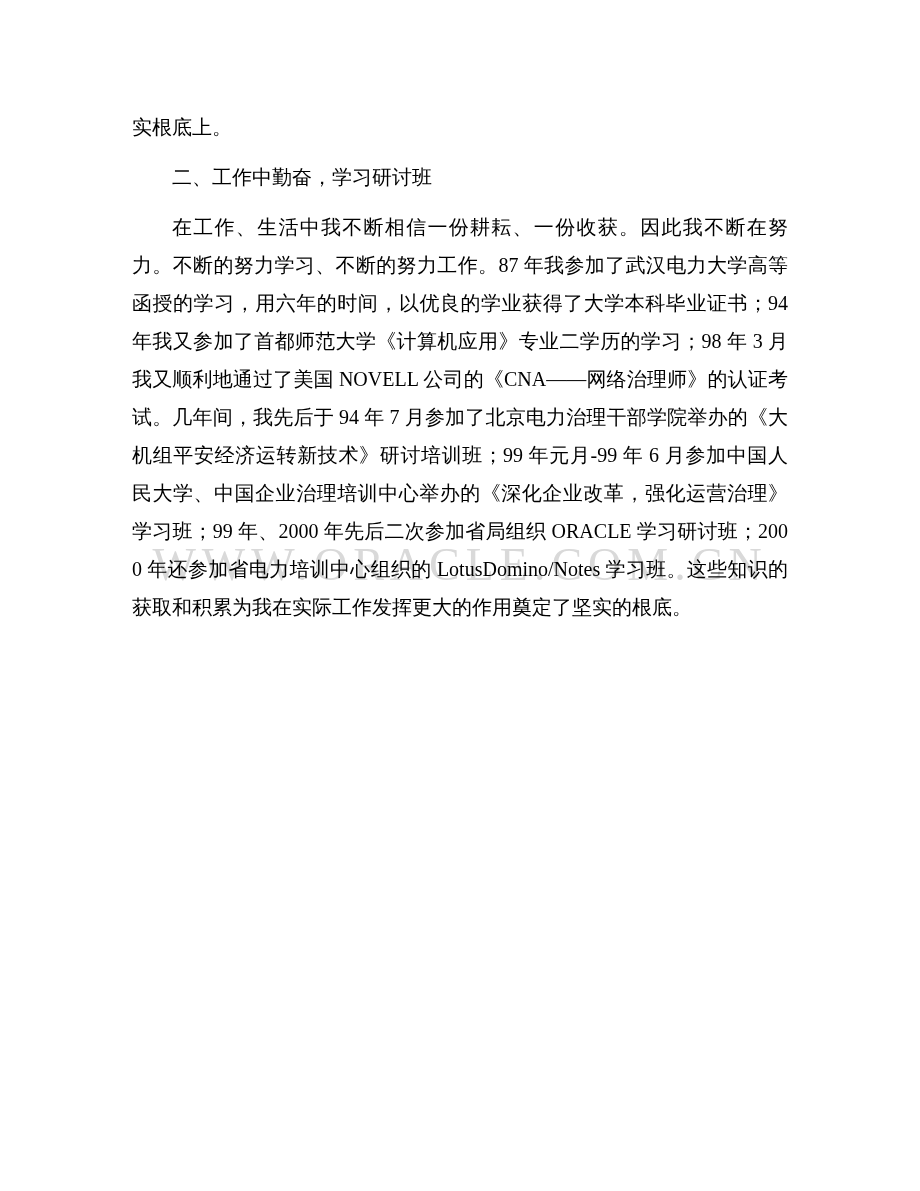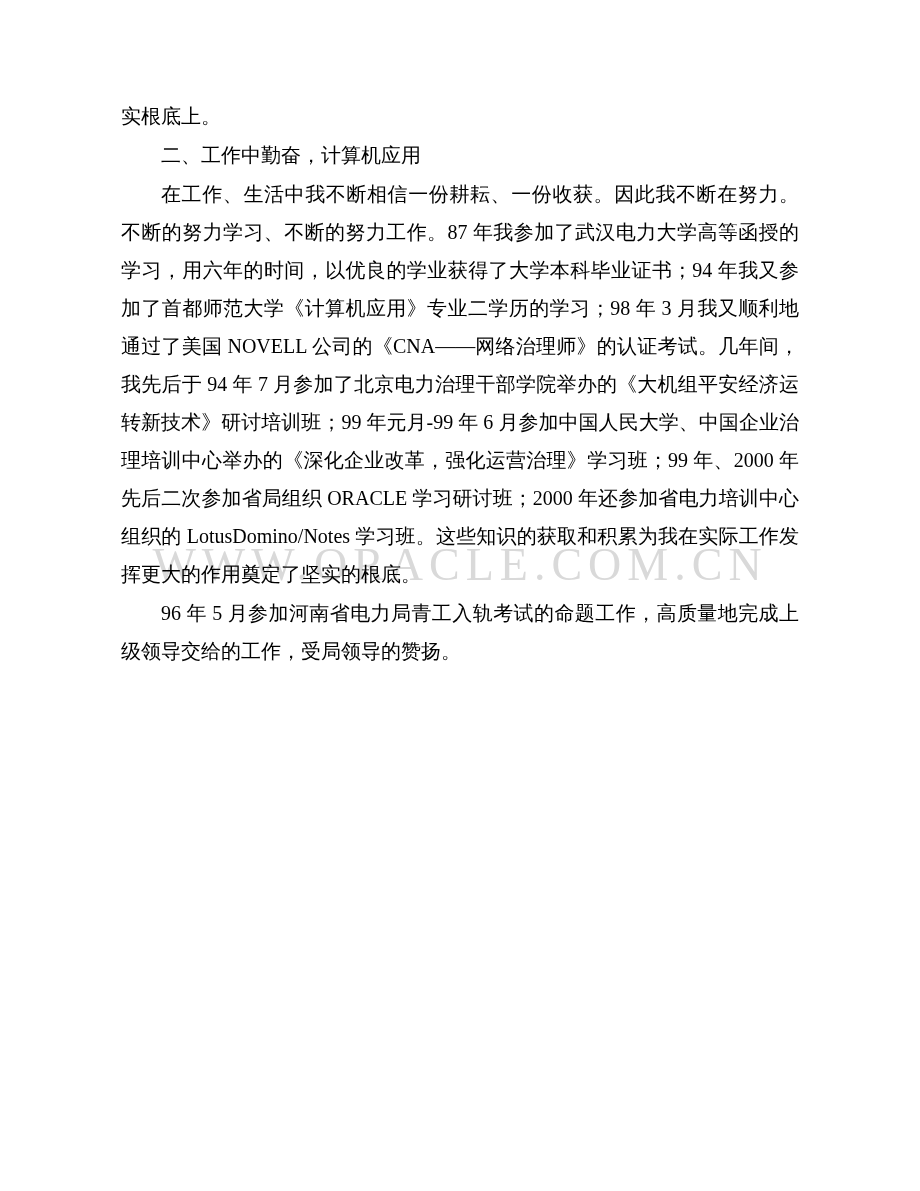--- a/index.html
+++ b/index.html
@@ -28,35 +28,34 @@
     font-family: "Liberation Serif", "DejaVu Serif", serif;
     user-select: none;
   }
   .content {
     position: relative;
     z-index: 1;
     padding: 96px 120px 0 120px;
     color: #000000;
   }
   .content p.para {
-    margin: 1px;
+    margin: 12px;
     font-size: 20px;
     line-height: 38px;
     text-align: justify;
     text-justify: inter-ideograph;
     word-break: break-all;
   }
   .content p.para.indent {
     text-indent: 2em;
   }
 </style>
 </head>
 <body>
 
 <div class="page">
   <div class="watermark">WWW.ORACLE.COM.CN</div>
   <div class="content">
       <p class="para">实根底上。</p>
-      <p class="para indent">二、工作中勤奋，计算机应用</p>
+      <p class="para indent">二、工作中勤奋，学习研讨班</p>
       <p class="para indent">在工作、生活中我不断相信一份耕耘、一份收获。因此我不断在努力。不断的努力学习、不断的努力工作。87 年我参加了武汉电力大学高等函授的学习，用六年的时间，以优良的学业获得了大学本科毕业证书；94 年我又参加了首都师范大学《计算机应用》专业二学历的学习；98 年 3 月我又顺利地通过了美国 NOVELL 公司的《CNA——网络治理师》的认证考试。几年间，我先后于 94 年 7 月参加了北京电力治理干部学院举办的《大机组平安经济运转新技术》研讨培训班；99 年元月-99 年 6 月参加中国人民大学、中国企业治理培训中心举办的《深化企业改革，强化运营治理》学习班；99 年、2000 年先后二次参加省局组织 ORACLE 学习研讨班；2000 年还参加省电力培训中心组织的 LotusDomino/Notes 学习班。这些知识的获取和积累为我在实际工作发挥更大的作用奠定了坚实的根底。</p>
-      <p class="para indent">96 年 5 月参加河南省电力局青工入轨考试的命题工作，高质量地完成上级领导交给的工作，受局领导的赞扬。</p>
     </div>
 </div>
 
 </body></html>

